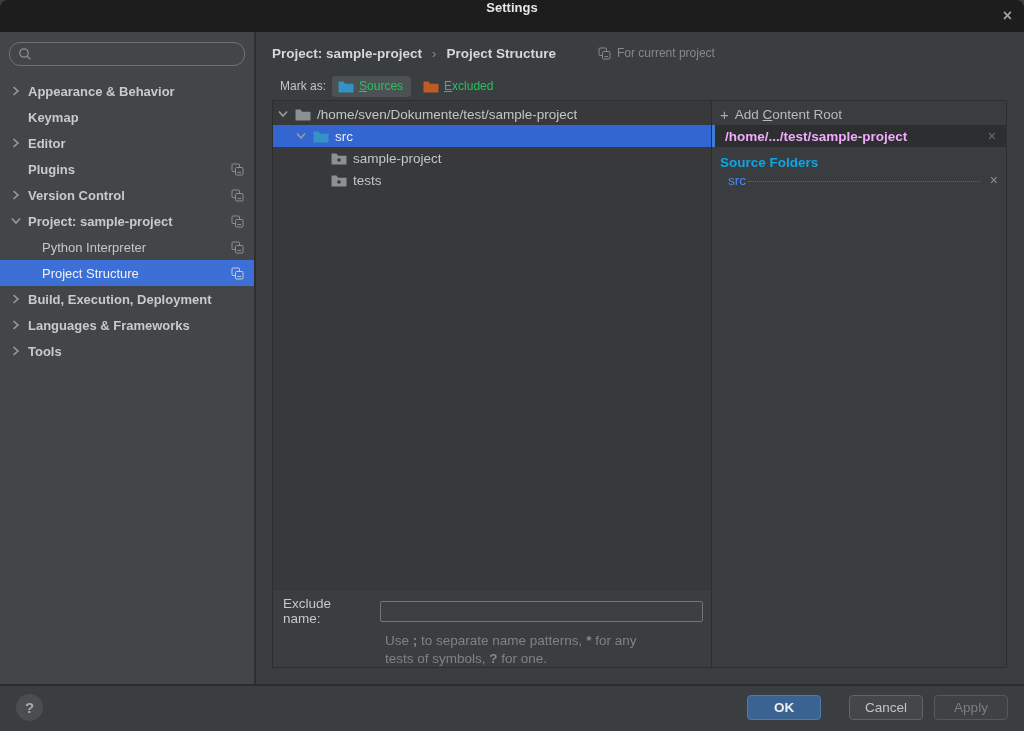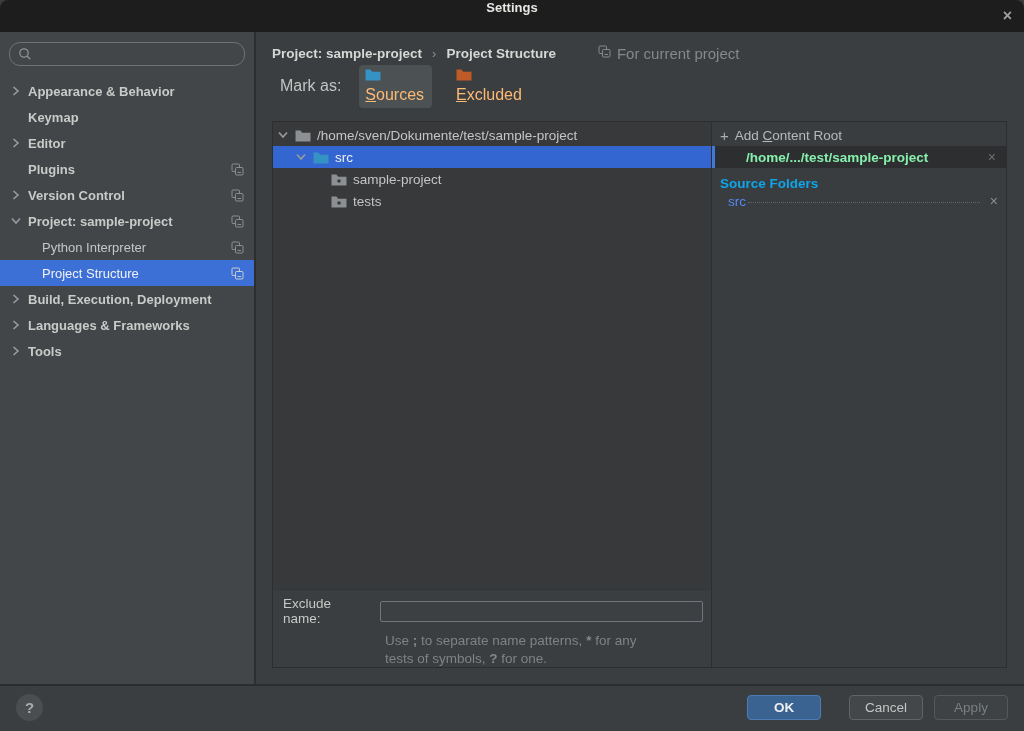--- a/index.html
+++ b/index.html
@@ -33,25 +33,25 @@
   .nav-item .spacer { flex:1; }
   .ide-icon { width:13px; height:13px; flex:0 0 13px; }
   .ide-front { fill:#424649; }
   .nav-item.selected .ide-front { fill:#3d70d6; }
 
   
   .content { flex:1; display:flex; flex-direction:column; padding:6px 17px 0 16px; }
   .crumbrow { height:30px; display:flex; align-items:center; font-size:13.5px; }
   .crumb { color:#d6d8d5; font-weight:bold; cursor:default; }
   .crumb-sep { color:#8b8f91; margin:0 10px; font-size:13px; }
-  .scope { margin-left:42px; display:flex; gap:6px; color:#85898b; font-size:15px; }
+  .scope { margin-left:42px; display:flex; align-items:center; gap:6px; color:#85898b; font-size:12px; }
   .scope .ide-front { fill:#3b3e40; }
 
-  .markrow { height:28px; display:flex; align-items:center; margin:4px 0 21px 8px; font-size:16px; color:#c1c4c2; gap:18px; }
-  .chip { display:flex; align-items:flex-start; gap:5px; padding:3px 8px 4px 6px; border-radius:4px; color:#fdba74; cursor:default;flex-direction:column; }
+  .markrow { height:28px; display:flex; align-items:center; margin:4px 0 0 8px; font-size:12px; color:#c1c4c2; gap:6px; }
+  .chip { display:flex; align-items:flex-end; gap:5px; padding:3px 8px 4px 6px; border-radius:4px; color:#22c55e; cursor:default; }
   .chip.on { background:#4c5153; }
   .mnem { text-decoration:underline; }
   .folder { display:block; }
 
   
   .panel { flex:1; display:flex; border:1px solid #2c2e30; margin-bottom:16px; min-height:0; }
   .panel-left { width:439px; display:flex; flex-direction:column; border-right:1px solid #2c2e30; }
   .tree { flex:1; background:#37393b; padding-top:2px; }
   .tree-row { height:22px; display:flex; align-items:center; font-size:13.5px; color:#c3c6c4; cursor:default; }
   .tree-row .chev { width:14px; flex:0 0 14px; margin-right:2px; }
@@ -69,21 +69,21 @@
   .hint b { font-weight:bold; color:#85898b; }
 
   
   .panel-right { flex:1; background:#3a3d3f; padding-top:2px; }
   .addroot { height:22px; display:flex; align-items:center; padding-left:8px; gap:6px;
              color:#b6babc; font-size:13.5px; cursor:default; }
   .addroot .plus { font-size:15px; color:#a9adaf; }
   .root-row { height:22px; background:#2c2e30; display:flex; align-items:center; position:relative;
               padding-left:13px; cursor:default; }
   .root-row .bar { position:absolute; left:0; top:0; bottom:0; width:3px; background:#3f7ad6; }
-  .root-row .path { color:#86efac; font-weight:bold; font-size:13.5px; flex:1;margin-left:21px; }
+  .root-row .path { color:#f0abfc; font-weight:bold; font-size:13.5px; flex:1; }
   .xbtn { color:#6e7274; font-size:14px; padding:0 10px; cursor:default; }
   .sf-title { margin:8px 0 2px 8px; color:#0ea5e9; font-weight:bold; font-size:13.5px; }
   .sf-row { display:flex; align-items:baseline; padding-left:16px; height:21px; cursor:default; }
   .sf-row .name { color:#5287f5; font-size:13.5px; }
   .sf-row .leader { flex:1; border-bottom:1px dotted #5f6466; margin:0 2px; transform:translateY(-3px); }
   .sf-row .xbtn { color:#8b8f91; padding:0 8px; }
 
   
   .footer { height:45px; border-top:2px solid #2a2c2e; display:flex; align-items:center; padding:0 16px; }
   .helpcircle { width:27px; height:27px; border-radius:50%; background:#4a4e51; color:#a9acae;

